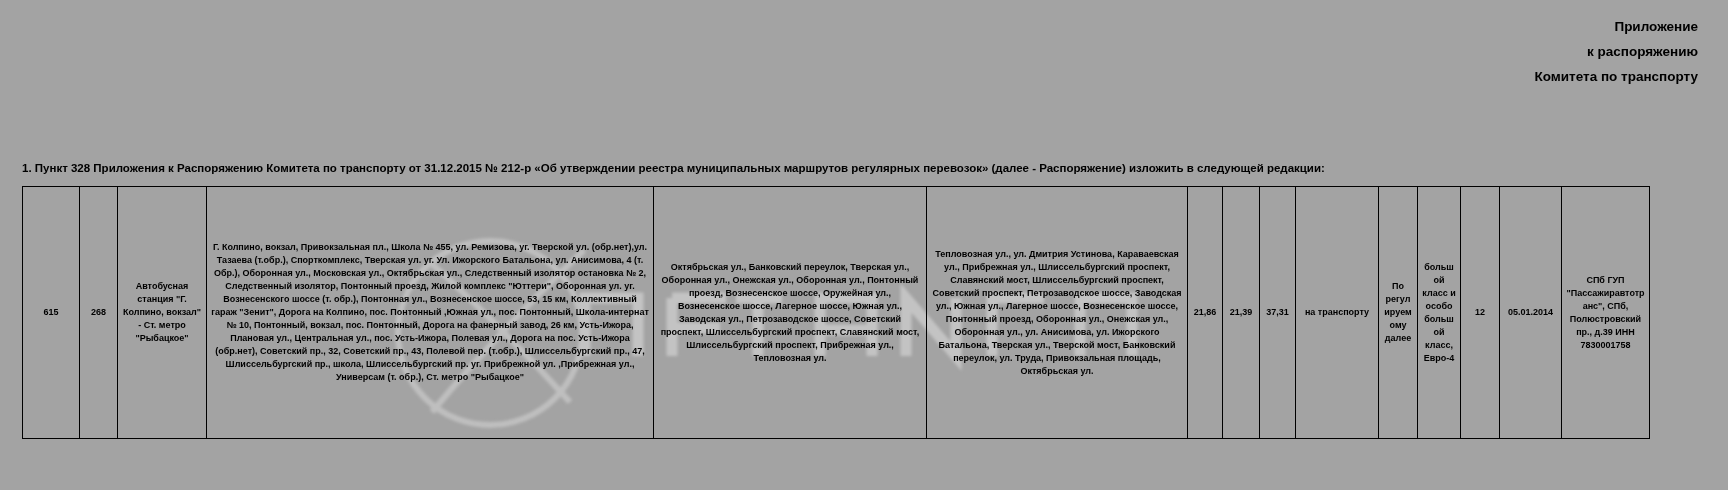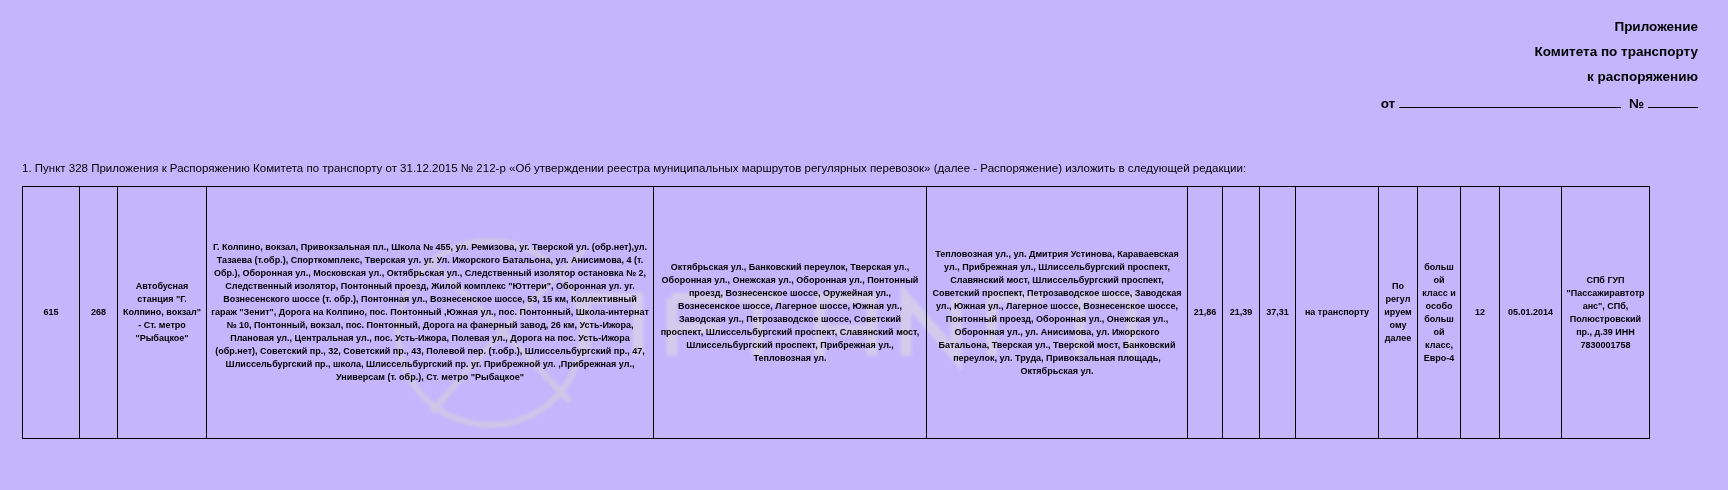--- a/index.html
+++ b/index.html
@@ -1,35 +1,35 @@
 <!DOCTYPE html>
 <html><head>
 <meta charset="utf-8">
 <style>
   html,body{margin:0;padding:0;background:#fff;}
   body{font-family:"Liberation Sans", sans-serif;color:#000;}
-  .page{position:relative;width:1728px;height:490px;background:#c4b5fd;overflow:hidden;}
+  .page{position:relative;width:1728px;height:490px;background:#a3a3a3;overflow:hidden;}
 
   
   .wm{position:absolute;left:0;top:0;pointer-events:none;}
 
   
   .header-block{
     position:absolute;top:14px;right:30px;
     text-align:right;font-weight:bold;font-size:13.5px;line-height:25px;
   }
   .from-line{margin-top:2px;white-space:nowrap;}
   .blank{display:inline-block;border-bottom:1.5px solid #000;height:13px;vertical-align:baseline;}
   .blank.long{width:222px;margin:0 4px;}
   .blank.short{width:50px;margin-left:4px;}
 
   
   .intro{
     position:absolute;left:22px;top:161px;width:1660px;
-    font-size:11.5px;font-weight:normal;line-height:14px;margin:0;
+    font-size:11.5px;font-weight:bold;line-height:14px;margin:0;
   }
 
   
   table.route-table{
     position:absolute;left:22px;top:186px;
     border-collapse:collapse;table-layout:fixed;width:1627px;
   }
   table.route-table td{
     border:1px solid #000;
     vertical-align:middle;text-align:center;
@@ -57,26 +57,22 @@
       <path d="M 758 298 V 356 M 736 298 H 782"></path>
       <path d="M 820 356 V 298 H 872 V 356 M 820 330 H 872"></path>
       <path d="M 906 356 V 298 L 956 356 V 298"></path>
       <path d="M 992 356 V 298 H 1044"></path>
       <path d="M 1080 356 V 298 H 1132 V 356"></path>
     </g>
   </svg>
 
   <div class="header-block">
     <div>Приложение</div>
+    <div>к распоряжению</div>
     <div>Комитета по транспорту</div>
-    <div>к распоряжению</div>
-    <div class="from-line">
-      <span>от</span><span class="blank long"></span>
-      <span>№</span><span class="blank short"></span>
-    </div>
   </div>
 
   <p class="intro">1. Пункт 328 Приложения к Распоряжению Комитета по транспорту от 31.12.2015 № 212-р «Об утверждении реестра муниципальных маршрутов регулярных перевозок» (далее - Распоряжение) изложить в следующей редакции:</p>
 
   <table class="route-table">
     <colgroup>
       <col style="width:57px">
         <col style="width:38px">
         <col style="width:89px">
       <col style="width:447px">

